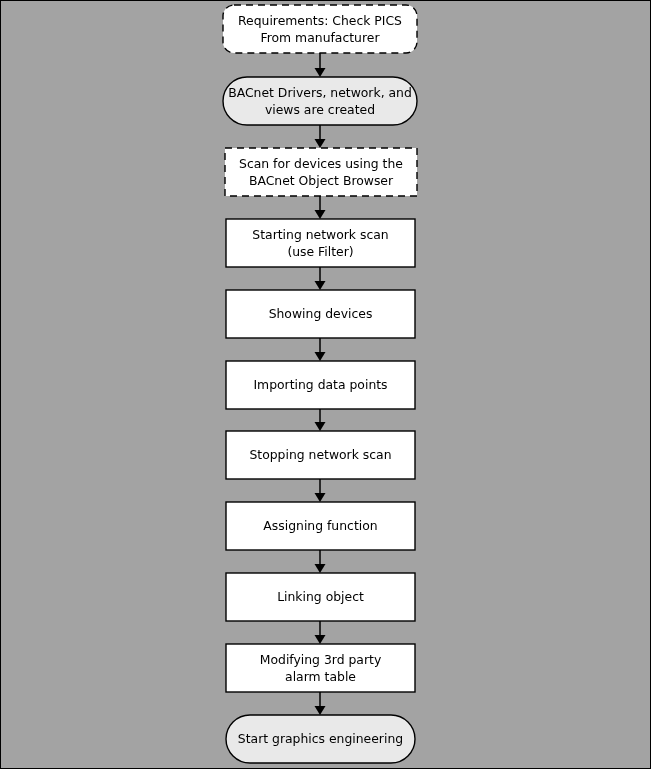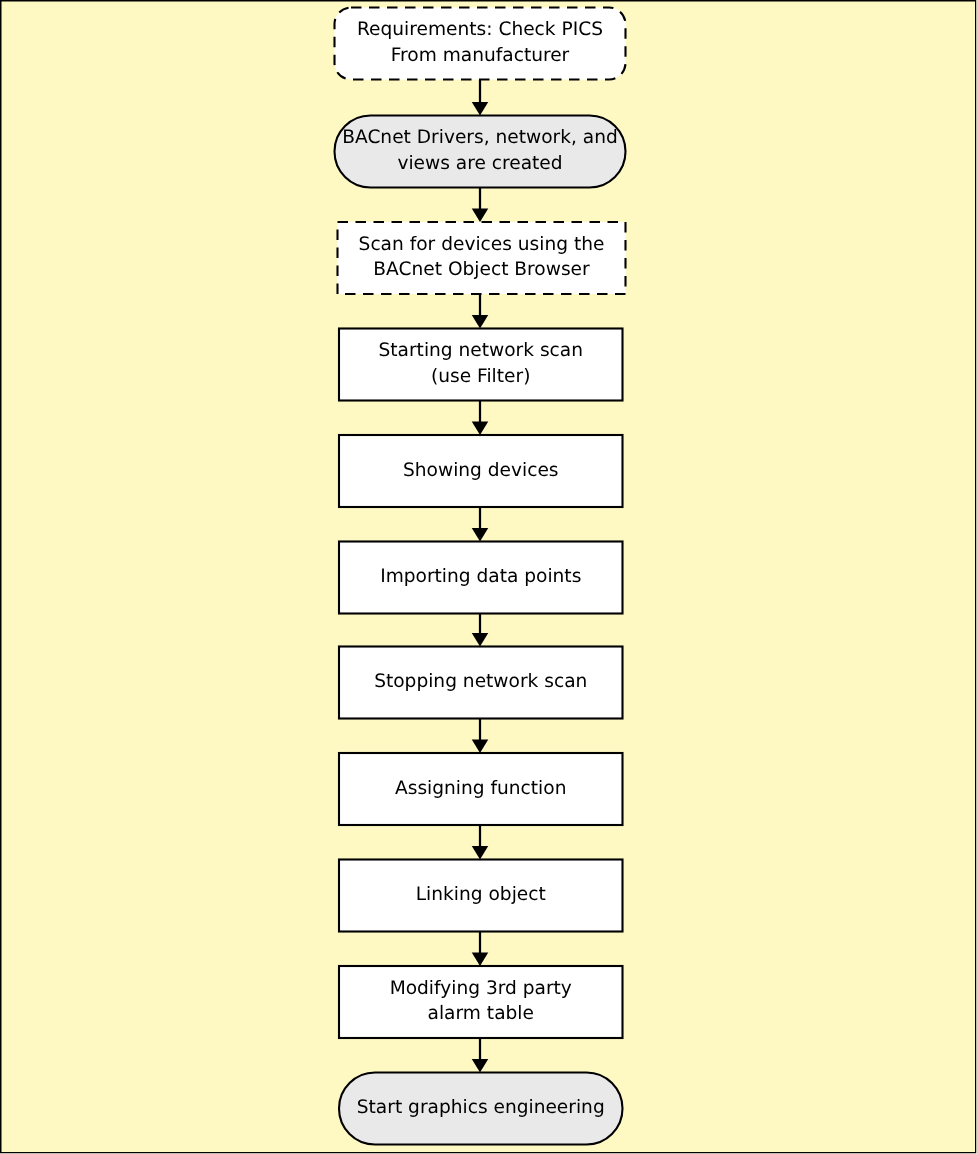--- a/index.html
+++ b/index.html
@@ -8,21 +8,21 @@
     padding: 0;
     background: #ffffff;
   }
   body {
     font-family: "DejaVu Sans", sans-serif;
   }
   #page {
     position: relative;
     width: 651px;
     height: 769px;
-    background: #fef9c3;
+    background: #a3a3a3;
     box-sizing: border-box;
     border: 1px solid #000000;
     overflow: hidden;
   }
   #flow-svg {
     position: absolute;
     left: 0;
     top: 0;
     width: 651px;
     height: 769px;

